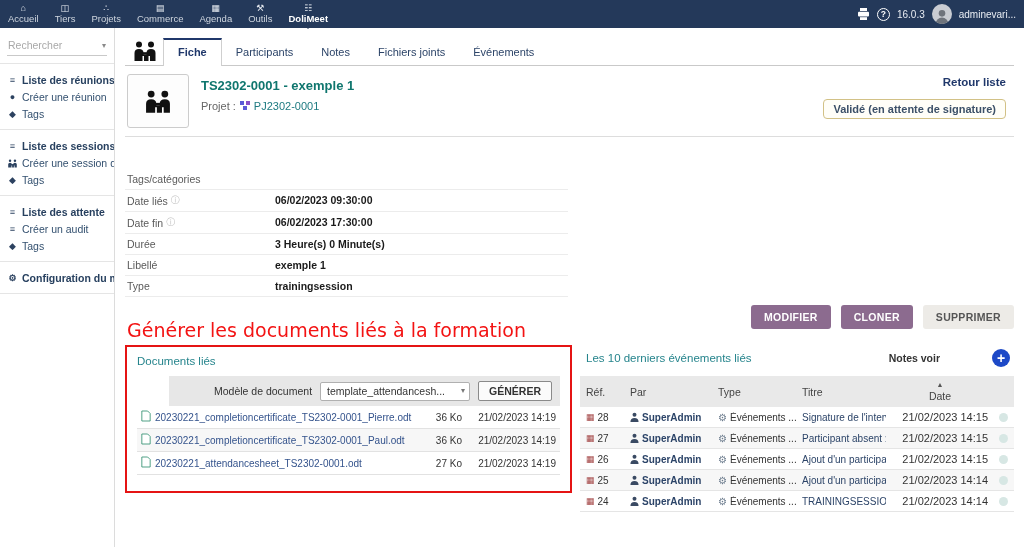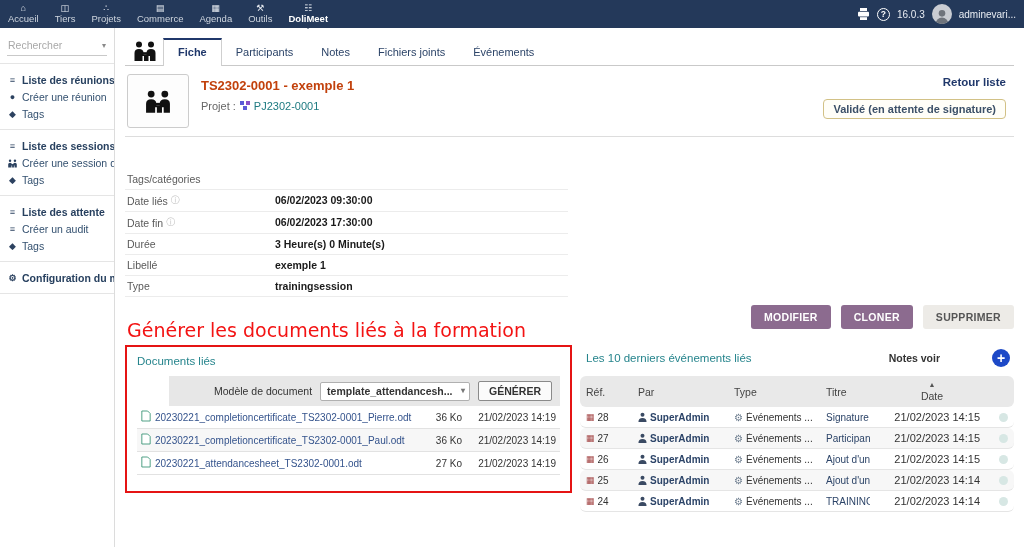--- a/index.html
+++ b/index.html
@@ -47,21 +47,21 @@
   .obj-icon { width:36px; display:flex; justify-content:center; align-items:center; padding-bottom:3px; color:#111; }
   .tab { padding:6px 14px 7px; font-size:11px; color:#2c4468; cursor:pointer; }
   .tab.active { border-top:2px solid #20386b; border-left:1px solid #cfcfcf; border-right:1px solid #cfcfcf;
     background:#fff; margin-bottom:-1px; padding-bottom:8px; font-weight:bold; color:#20386b; }
 
   
   .banner { display:flex; padding:8px 8px 8px 2px; border-bottom:1px solid #ddd; }
   .photo { width:62px; height:54px; border:1px solid #ccc; border-radius:3px; display:flex;
     align-items:center; justify-content:center; background:#fdfdfd; flex-shrink:0; color:#111; }
   .title-block { margin-left:12px; padding-top:4px; }
-  .obj-title { color:#c2410c; font-size:13px; font-weight:bold; }
+  .obj-title { color:#0f766e; font-size:13px; font-weight:bold; }
   .proj-row { margin-top:7px; font-size:11px; color:#666; display:flex; align-items:center; gap:4px; }
   .proj-link { color:#1d7a80; }
   .banner-right { margin-left:auto; text-align:right; padding-top:2px; }
   .back-link { color:#20386b; font-weight:bold; font-size:11.5px; cursor:pointer; }
   .status-badge { display:inline-block; margin-top:11px; border:1px solid #d2c186; border-radius:4px;
     padding:3px 9px; background:#fffef8; color:#3c5068; font-weight:bold; font-size:11px; }
 
   
   .fields { width:443px; margin-top:32px; }
   .frow { display:flex; border-bottom:1px solid #ececec; padding:4px 2px; align-items:flex-start; }
@@ -83,40 +83,40 @@
   .bottom { display:flex; align-items:flex-start; margin-top:4px; }
 
   
   .docs-box { width:447px; border:2px solid #e51414; padding:8px 10px 16px; flex-shrink:0; }
   .section-title { color:#25848c; font-size:11.5px; }
   .doc-toolbar { margin-top:9px; background:#e7e7e7; padding:5px 8px; display:flex;
     justify-content:flex-end; align-items:center; gap:8px;margin-left:32px; }
   .doc-toolbar .lbl { font-size:10.5px; color:#333; }
   .fake-select { position:relative; background:#fff; border:1px solid #b0b0b0; border-radius:2px;
     padding:2px 18px 3px 6px; font-size:10.5px; color:#333; width:150px; white-space:nowrap;
-    overflow:hidden; cursor:pointer;font-weight:bold; }
+    overflow:hidden; cursor:pointer; }
   .fake-select .caret { position:absolute; right:4px; top:3px; color:#777; font-size:8px; }
   .gen-btn { background:#fbfbfb; border:1px solid #8a8a8a; border-radius:2px; padding:3px 10px;
     font-size:10.5px; font-weight:bold; color:#333; cursor:pointer; font-family:"Liberation Sans",sans-serif; }
   .docrow { display:grid; grid-template-columns:1fr 50px 94px; align-items:center;
     padding:4px 4px; border-bottom:1px solid #e2e2e2; font-size:10px; }
   .docrow:nth-child(even) { background:#f7f7f7; }
   .doc-name { display:flex; align-items:center; gap:4px; white-space:nowrap; overflow:hidden; }
   .doc-name a { color:#34538c; text-decoration:none; }
   .doc-size, .doc-date { text-align:right; color:#333; white-space:nowrap; }
 
   
   .events { flex:1; margin-left:8px; padding-top:2px; }
   .ev-head { display:flex; align-items:center; padding:2px 4px 9px 6px; }
   .seeall { margin-left:auto; font-weight:bold; font-size:10.5px; color:#333; margin-right:52px; cursor:pointer; }
   .plus-btn { width:18px; height:18px; border-radius:50%; background:#1d49c7; color:#fff;
     font-size:14px; font-weight:bold; display:flex; align-items:center; justify-content:center;
     line-height:1; cursor:pointer; }
   .ev-grid { display:grid; grid-template-columns:38px 82px 78px 1fr 96px 14px; align-items:center;
-    padding:4px 6px; font-size:10px; column-gap:14px;border-radius:6px; }
+    padding:4px 6px; font-size:10px; column-gap:6px; }
   .ev-header { background:#e9e9e9; color:#444; font-size:10.5px; padding:5px 6px; }
   .ev-row { border-bottom:1px solid #e5e5e5; }
   .ev-row:nth-child(even) { background:#f7f7f7; }
   .cell { white-space:nowrap; overflow:hidden; display:flex; align-items:center; gap:3px; }
   .cal-ico { color:#a34545; font-size:9px; }
   .gear-ico { color:#6b7b8d; font-size:10px; }
   .ev-par { color:#2c4468; font-weight:600; }
   .ev-titre { color:#2c4468; }
   .ev-date { justify-content:flex-end; color:#333; font-size:11px; }
   .ev-date-h { justify-content:flex-end; display:flex; align-items:center; gap:2px;flex-direction:column; }

